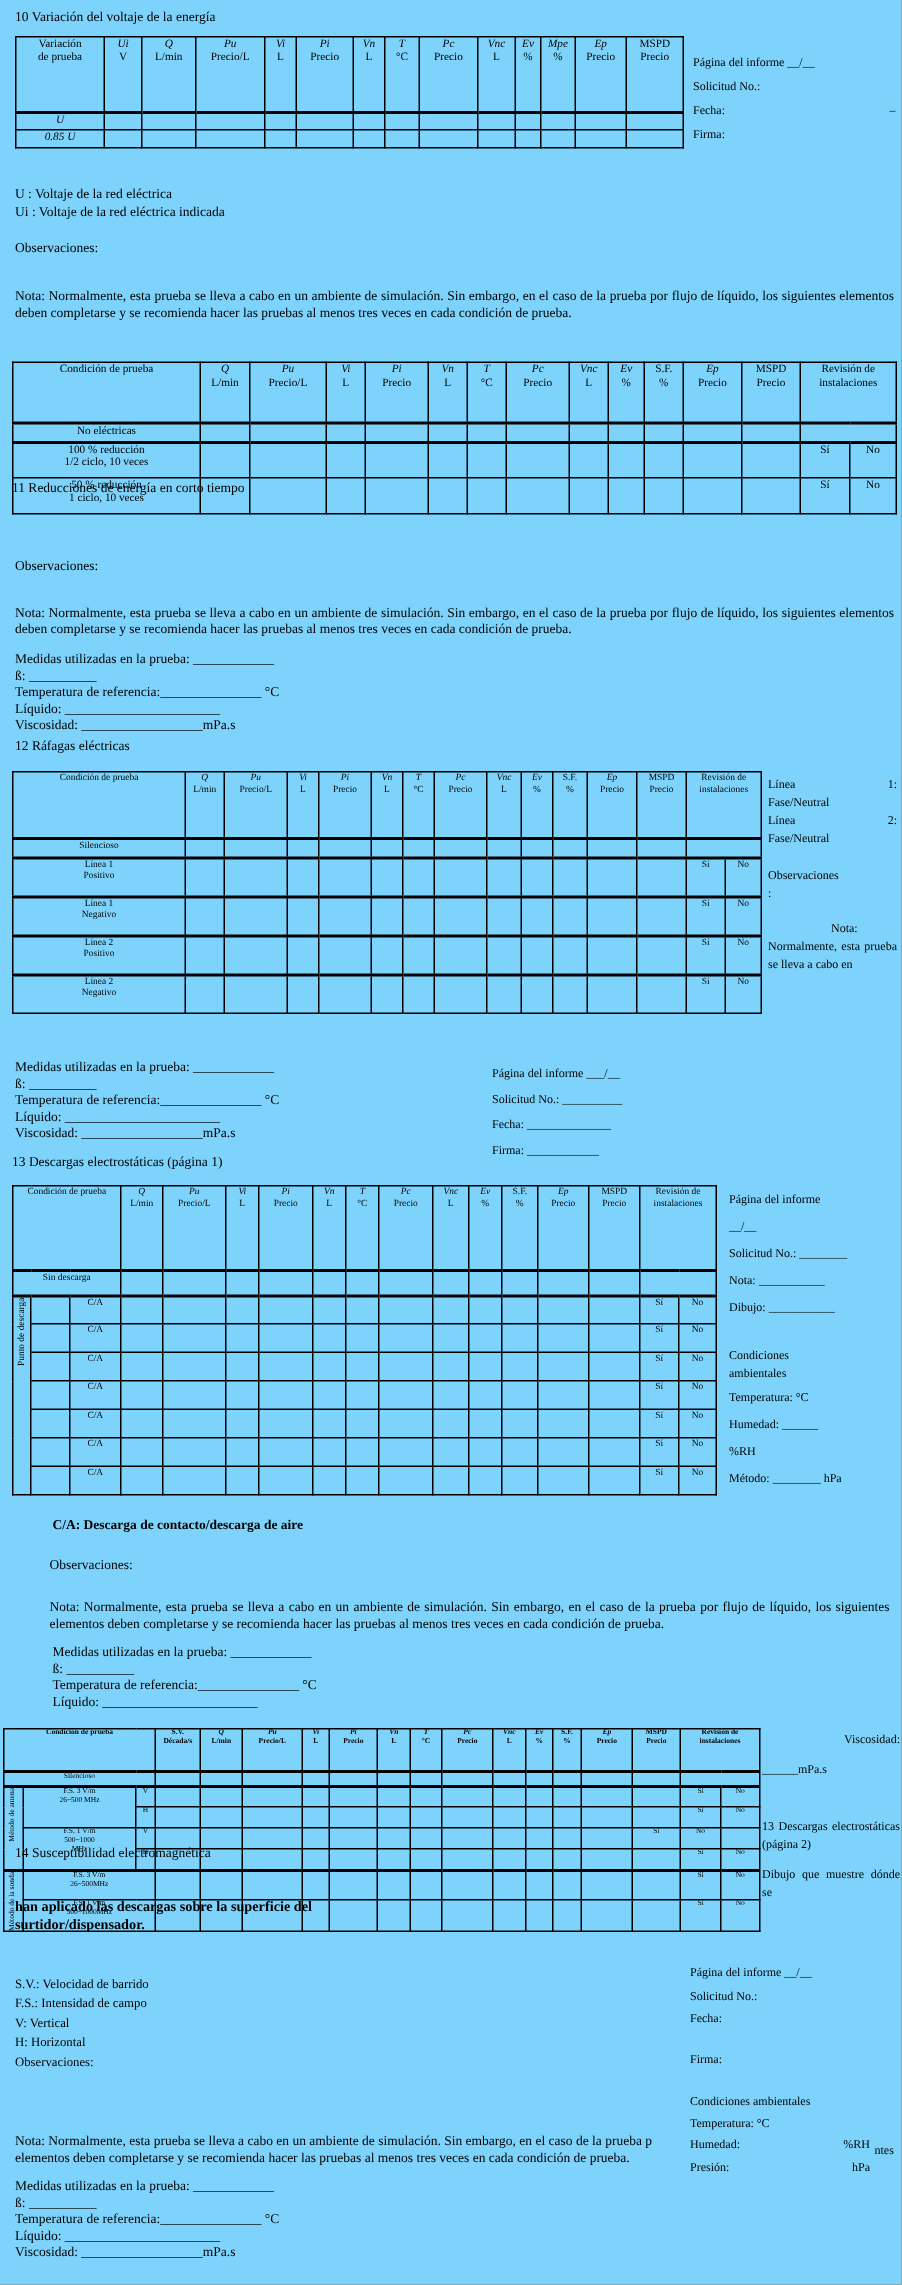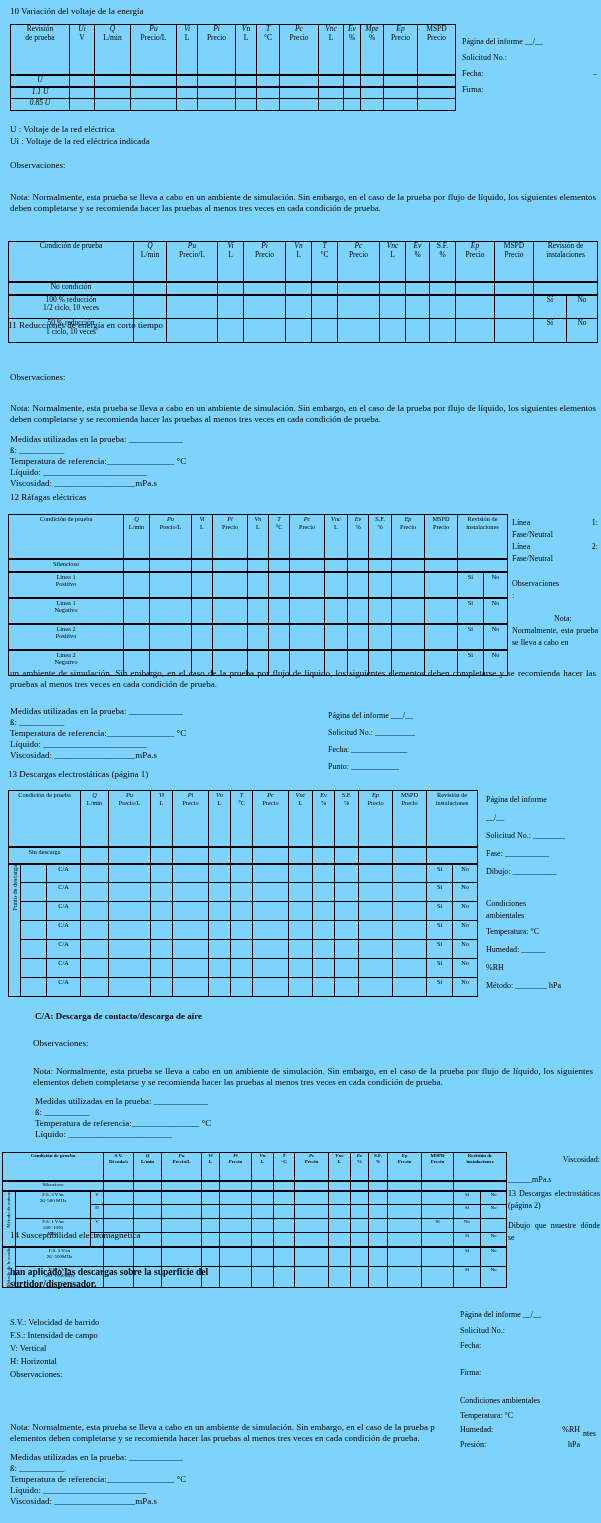--- a/index.html
+++ b/index.html
@@ -47,55 +47,39 @@
         <col style="width:23px">
         <col style="width:39px">
         <col style="width:25px">
         <col style="width:17px">
         <col style="width:23px">
         <col style="width:34px">
         <col>
       </colgroup>
     <thead>
         <tr style="height:50px">
-      <th><span>Revisión</span><br><span>de prueba</span></th>
+      <th><span>Variación</span><br><span>de prueba</span></th>
       <th><span class="it">Ui</span><br><span>V</span></th>
       <th><span class="it">Q</span><br><span>L/min</span></th>
       <th><span class="it">Pu</span><br><span>Precio/L</span></th>
       <th><span class="it">Vi</span><br><span>L</span></th>
       <th><span class="it">Pi</span><br><span>Precio</span></th>
       <th><span class="it">Vn</span><br><span>L</span></th>
       <th><span class="it">T</span><br><span>°C</span></th>
       <th><span class="it">Pc</span><br><span>Precio</span></th>
       <th><span class="it">Vnc</span><br><span>L</span></th>
       <th><span class="it">Ev</span><br><span>%</span></th>
       <th><span class="it">Mpe</span><br><span>%</span></th>
       <th><span class="it">Ep</span><br><span>Precio</span></th>
       <th><span>MSPD</span><br><span>Precio</span></th>
     </tr>
       </thead>
     <tbody>
       <tr class="hv" style="height:12px">
           <td class="lblR">U</td>
-          <td></td>
-          <td></td>
-          <td></td>
-          <td></td>
-          <td></td>
-          <td></td>
-          <td></td>
-          <td></td>
-          <td></td>
-          <td></td>
-          <td></td>
-          <td></td>
-          <td></td>
-        </tr>
-      <tr class="hv" style="height:12px">
-          <td class="lblR">1.1 U</td>
           <td></td>
           <td></td>
           <td></td>
           <td></td>
           <td></td>
           <td></td>
           <td></td>
           <td></td>
           <td></td>
           <td></td>
@@ -168,21 +152,21 @@
       <th><span class="it">Vnc</span><br><span>L</span></th>
       <th><span class="it">Ev</span><br><span>%</span></th>
       <th><span>S.F.</span><br><span>%</span></th>
       <th><span class="it">Ep</span><br><span>Precio</span></th>
       <th><span>MSPD</span><br><span>Precio</span></th>
       <th colspan="2" class="lblL"><span>Revisión de instalaciones</span></th>
     </tr>
       </thead>
     <tbody>
       <tr class="hv" style="height:13px">
-          <td class="lblL">No condición</td>
+          <td class="lblL">No eléctricas</td>
           <td></td>
           <td></td>
           <td></td>
           <td></td>
           <td></td>
           <td></td>
           <td></td>
           <td></td>
           <td></td>
           <td></td>
@@ -374,35 +358,34 @@
         <span>2:</span>
       </div>
     <div>Fase/Neutral</div>
     <div style="height:13px"></div>
     <div>Observaciones</div>
     <div>:</div>
     <div style="height:11px"></div>
     <div class="just" style="text-indent:42px">Nota: Normalmente, esta prueba se lleva a cabo en</div>
   </div>
 
-  <div class="abs f9 just" style="left:10px;top:668px;width:586px">un ambiente de simulación. Sin embargo, en el caso de la prueba por flujo de líquido, los siguientes elementos deben completarse y se recomienda hacer las pruebas al menos tres veces en cada condición de prueba.</div>
 
   <div class="abs f9" style="left:10px;top:706px">
     <div class="medline">Medidas utilizadas en la prueba: ____________</div>
     <div class="medline">ß: __________</div>
     <div class="medline">Temperatura de referencia:_______________ °C</div>
     <div class="medline">Líquido: _______________________</div>
     <div class="medline">Viscosidad: __________________mPa.s</div>
   </div>
 
   <div class="abs f8" style="left:328px;top:710px;width:170px">
     <div class="sideline" style="margin-bottom:5px">Página del informe ___/__</div>
     <div class="sideline" style="margin-bottom:5px">Solicitud No.: __________</div>
     <div class="sideline" style="margin-bottom:5px">Fecha: ______________</div>
-    <div class="sideline">Punto: ____________</div>
+    <div class="sideline">Firma: ____________</div>
   </div>
 
   <div class="abs f9" style="left:8px;top:769px">13 Descargas electrostáticas (página 1)</div>
 
   <table id="t4" class="tbl abs" style="left:8px;top:790px;width:470px">
     <colgroup>
         <col style="width:12px">
         <col style="width:26px">
         <col style="width:34px">
         <col style="width:28px">
@@ -584,21 +567,21 @@
           <td>Sí</td>
           <td>No</td>
         </tr>
     </tbody>
   </table>
 
   <div class="abs f8" style="left:486px;top:794px;width:113px">
     <div class="sideline" style="margin-bottom:6px">Página del informe</div>
     <div class="sideline" style="margin-bottom:6px">__/__</div>
     <div class="sideline" style="margin-bottom:6px">Solicitud No.: ________</div>
-    <div class="sideline" style="margin-bottom:6px">Fase: ___________</div>
+    <div class="sideline" style="margin-bottom:6px">Nota: ___________</div>
     <div class="sideline" style="margin-bottom:20px">Dibujo: ___________</div>
     <div>Condiciones</div>
     <div style="margin-bottom:4px">ambientales</div>
     <div class="sideline" style="margin-bottom:6px">Temperatura: °C</div>
     <div class="sideline" style="margin-bottom:6px">Humedad: ______</div>
     <div class="sideline" style="margin-bottom:6px">%RH</div>
     <div class="sideline">Método: ________ hPa</div>
   </div>
 
   <div class="abs f9 b" style="left:35px;top:1011px">C/A: Descarga de contacto/descarga de aire</div>
@@ -784,21 +767,21 @@
           <td></td>
           <td>Sí</td>
           <td>No</td>
         </tr>
     </tbody>
   </table>
 
   <div class="abs f8" style="left:508px;top:1154px;width:92px">
     <div style="text-align:right">Viscosidad:</div>
     <div style="margin-top:8px">______mPa.s</div>
-    <div class="just" style="margin-top:2px">13 Descargas electrostáticas (página 2)</div>
+    <div class="just" style="margin-top:26px">13 Descargas electrostáticas (página 2)</div>
     <div class="just" style="margin-top:8px">Dibujo que muestre dónde se</div>
   </div>
 
   <div class="abs b" style="left:10px;top:1266px;width:340px;font-size:9.5px;line-height:12px">
     <span style="">han</span><span> aplicado las descargas sobre la superficie del</span><br>
     <span>surtidor/dispensador.</span>
   </div>
 
   <div class="abs f9" style="left:10px;top:1230px">14 Susceptibilidad electromagnética</div>
 

